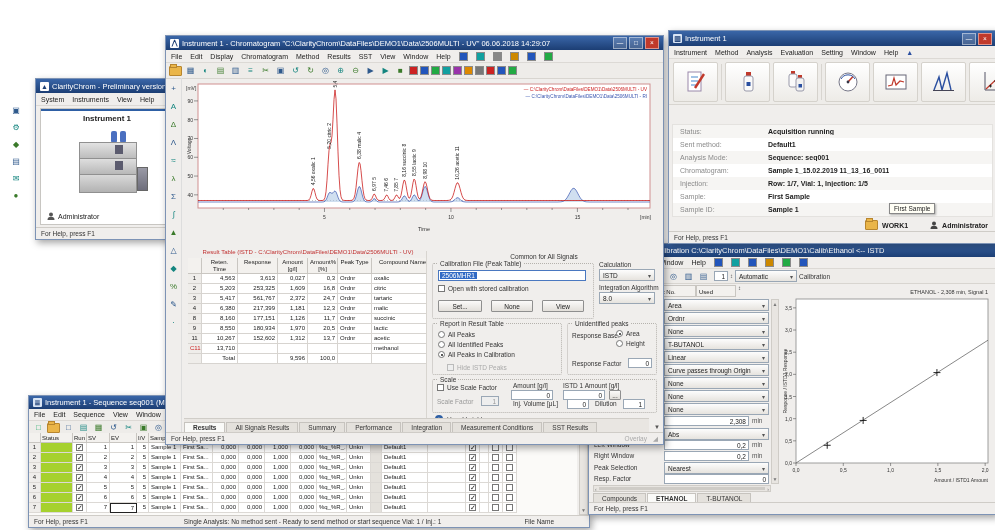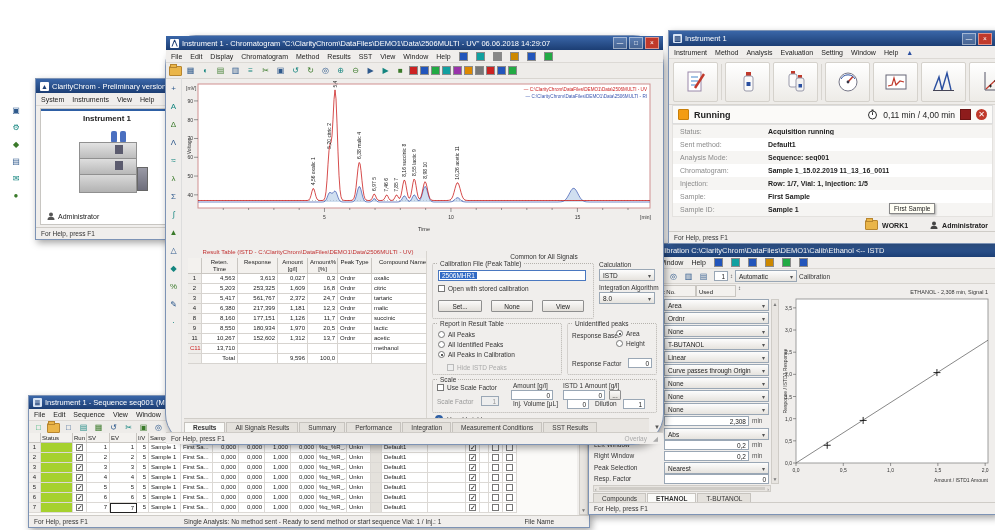--- a/index.html
+++ b/index.html
@@ -489,21 +489,21 @@
         <path d="M151.42610837438426 87.57837837837837 h7 M154.92610837438426 84.07837837837837 v7" stroke="#111" stroke-width="0.9"></path>
         <text x="206" y="9" text-anchor="end" font-size="5.5" fill="#333">ETHANOL - 2,308 min, Signal 1</text>
         <text x="206" y="197" text-anchor="end" font-size="5" fill="#333">Amount / ISTD1 Amount</text>
         <text x="5" y="96" text-anchor="middle" font-size="5" fill="#333" transform="rotate(-90 5 96)">Response / ISTD1 Response</text>
       </svg>
     <div class="sbar">
       <span>For Help, press F1</span>
     </div>
   </div>
 
-  <div class="window" id="win-chrom" style="left:165px;top:35px;width:497px;height:408px;z-index:5;border-radius:31px;">
+  <div class="window" id="win-chrom" style="left:165px;top:35px;width:497px;height:408px;z-index:5;">
     <div class="tb">
       <span class="appico" style="color:#1c3e74;">⋀</span>
       <span>Instrument 1 - Chromatogram "C:\ClarityChrom\DataFiles\DEMO1\Data\2506MULTI - UV" 06.06.2018 14:29:07</span>
       <span class="wbtns">
         <span class="wbtn">—</span>
         <span class="wbtn">□</span>
         <span class="wbtn close">×</span>
       </span>
     </div>
     <div class="menubar" id="chrom-menu">
@@ -895,34 +895,20 @@
           </svg>
       </span>
       <span class="bigbtn">
         <svg width="26" height="26">
             <path d="M6 3 V21 H23" fill="none" stroke="#556"></path>
             <line x1="7" y1="20" x2="21" y2="7" stroke="#c0392b" stroke-width="1.2"></line>
             <path d="M10 17 h3 M11.5 15.5 v3 M15 12 h3 M16.5 10.5 v3" stroke="#111" stroke-width="0.8"></path>
           </svg>
       </span>
     </div>
-    <div style="position:absolute;left:3px;top:74px;right:3px;height:17px;background:#fbfaf8;border:1px solid #ddd;display:flex;align-items:center;gap:5px;padding:0 5px;">
-      <span style="width:9px;height:9px;background:#f39c12;border:1px solid #c87f0a;border-radius:1px;"></span>
-      <span style="font-size:9px;font-weight:bold;color:#222;">Running</span>
-      <span style="margin-left:auto;display:flex;align-items:center;gap:5px;">
-        <svg width="11" height="11">
-            <circle cx="5.5" cy="6" r="4" fill="#fff" stroke="#333"></circle>
-            <rect x="4.5" y="0.5" width="2" height="1.6" fill="#333"></rect>
-            <line x1="5.5" y1="6" x2="5.5" y2="3.2" stroke="#333"></line>
-          </svg>
-        <span style="font-size:8.5px;color:#222;">0,11 min / 4,00 min</span>
-        <span style="width:9px;height:9px;background:#8e1c1c;border:1px solid #6d1414;"></span>
-        <span style="width:11px;height:11px;border-radius:50%;background:#c0392b;color:#fff;font-size:8px;line-height:11px;text-align:center;">✕</span>
-      </span>
-    </div>
     <div id="inst-info" style="position:absolute;left:3px;top:93px;right:3px;background:#fff;border:1px solid #e4e2df;">
         <div class="irow">
           <span class="il">Status:</span>
           <span class="iv">Acquisition running</span>
         </div>
         <div class="irow">
           <span class="il">Sent method:</span>
           <span class="iv">Default1</span>
         </div>
         <div class="irow">

